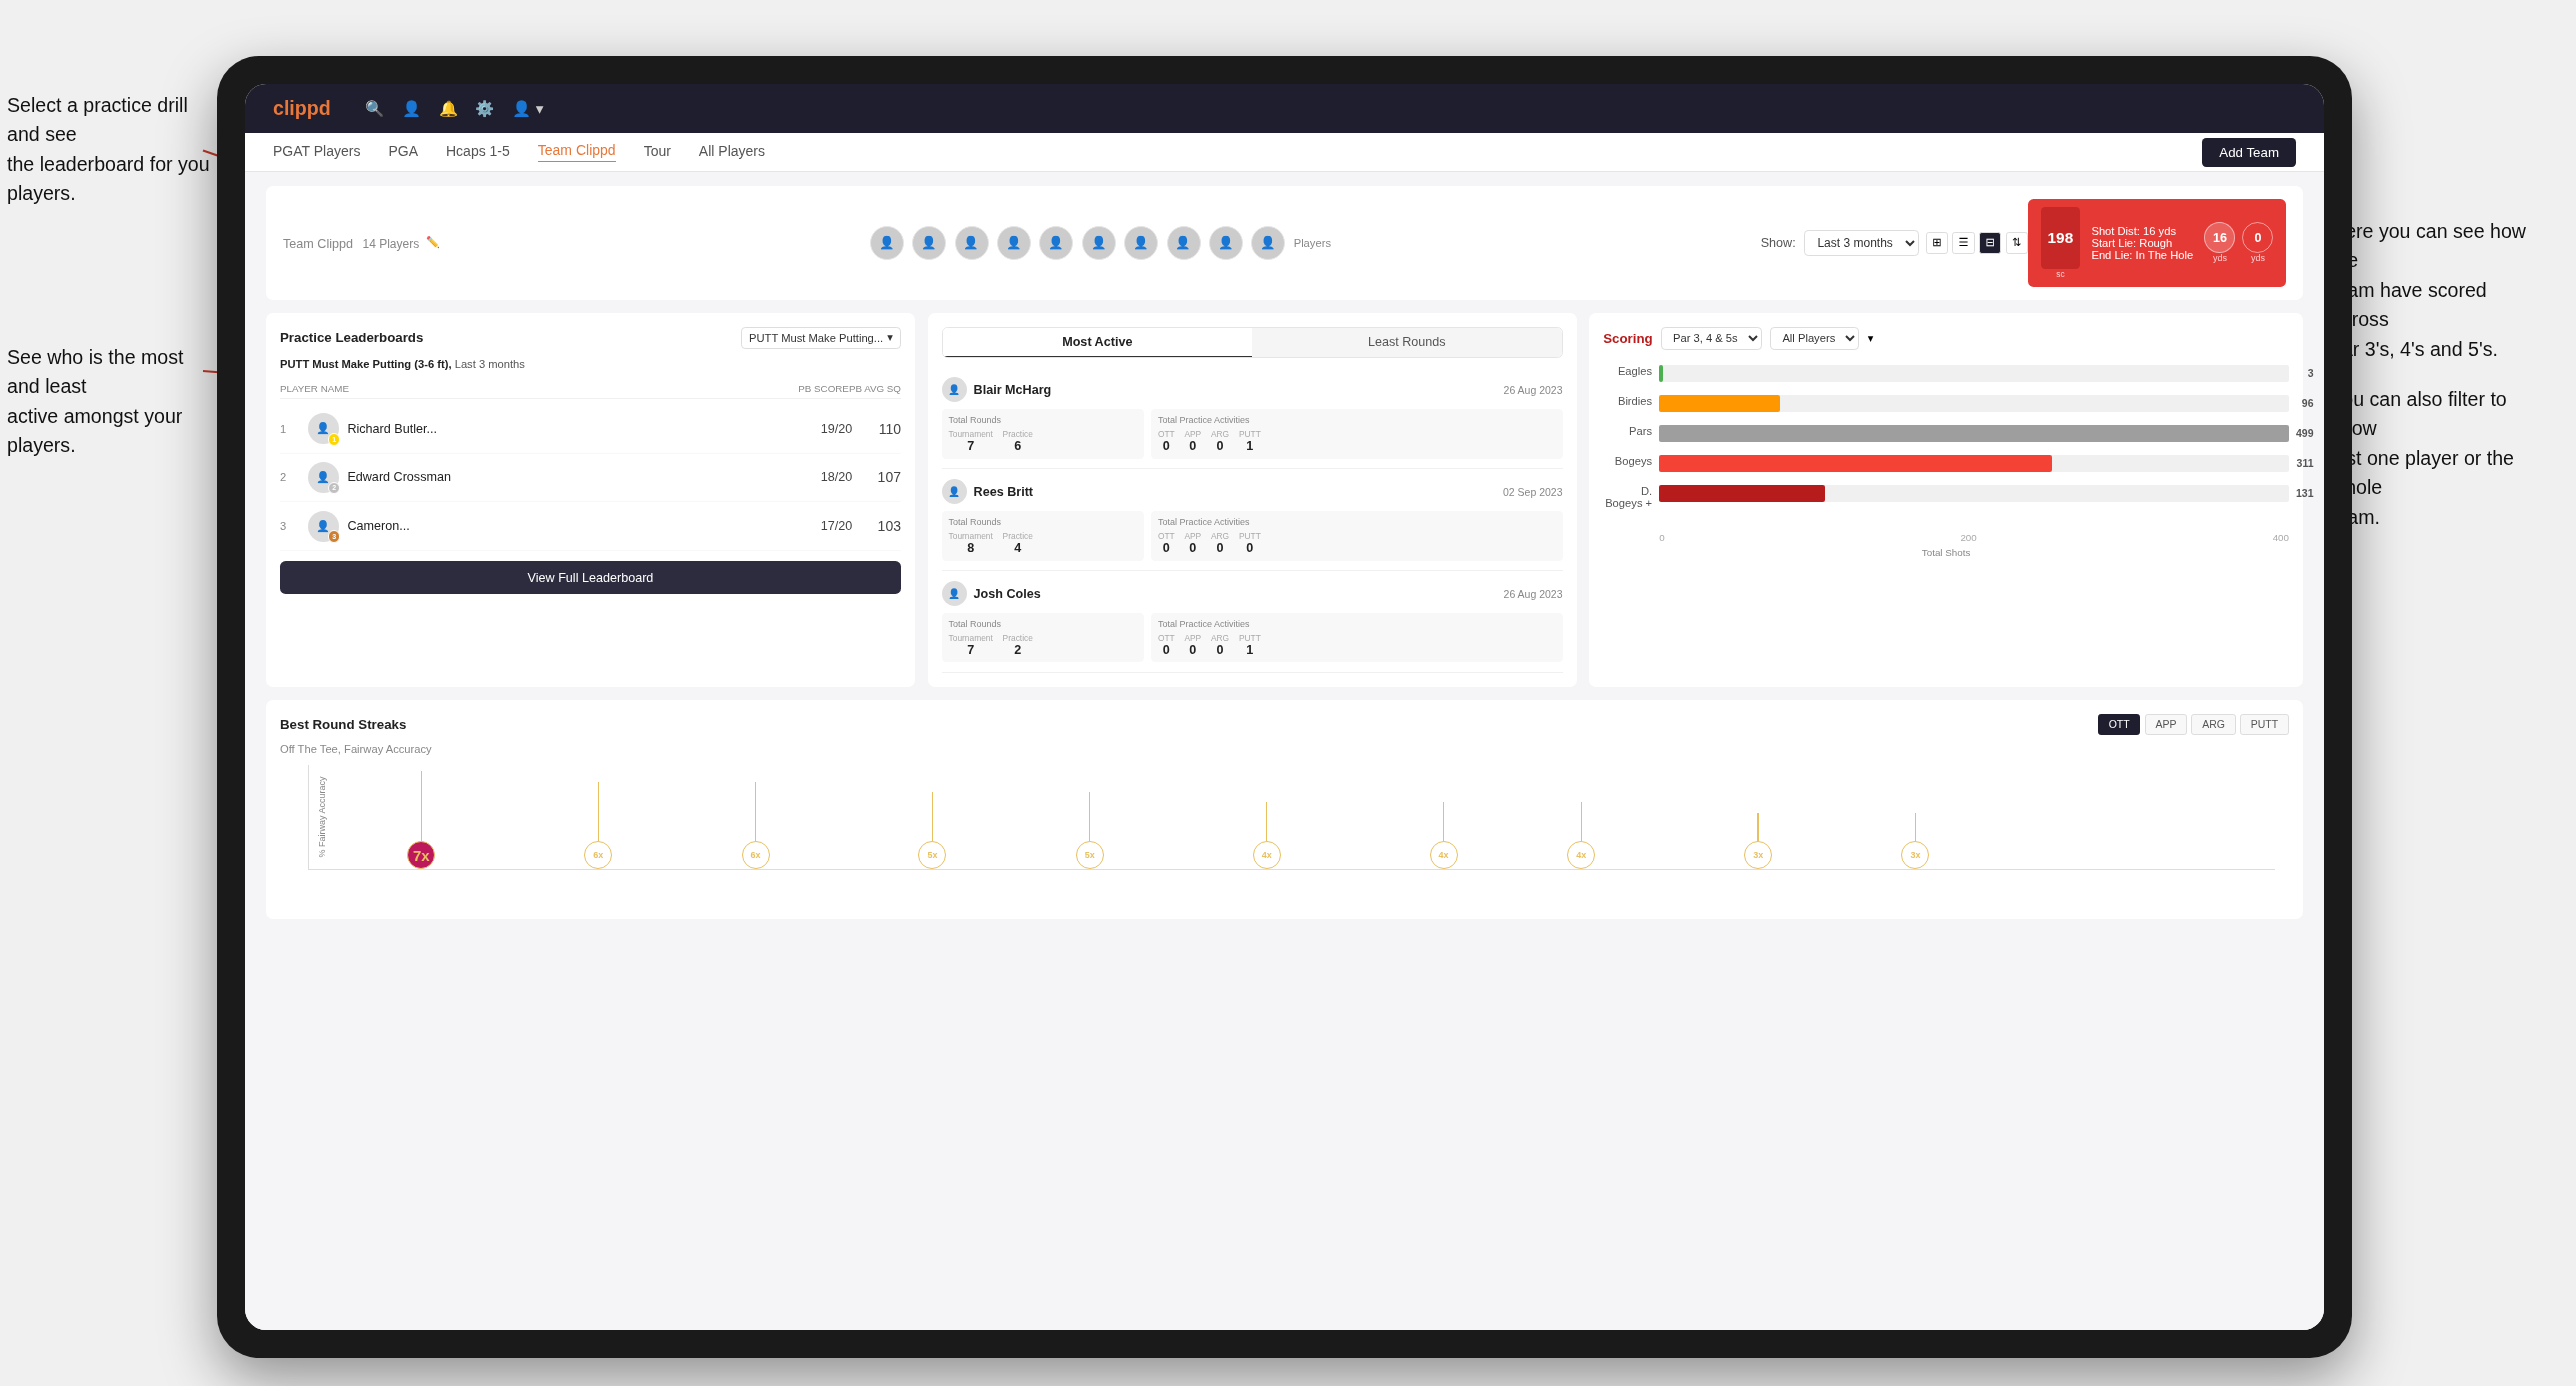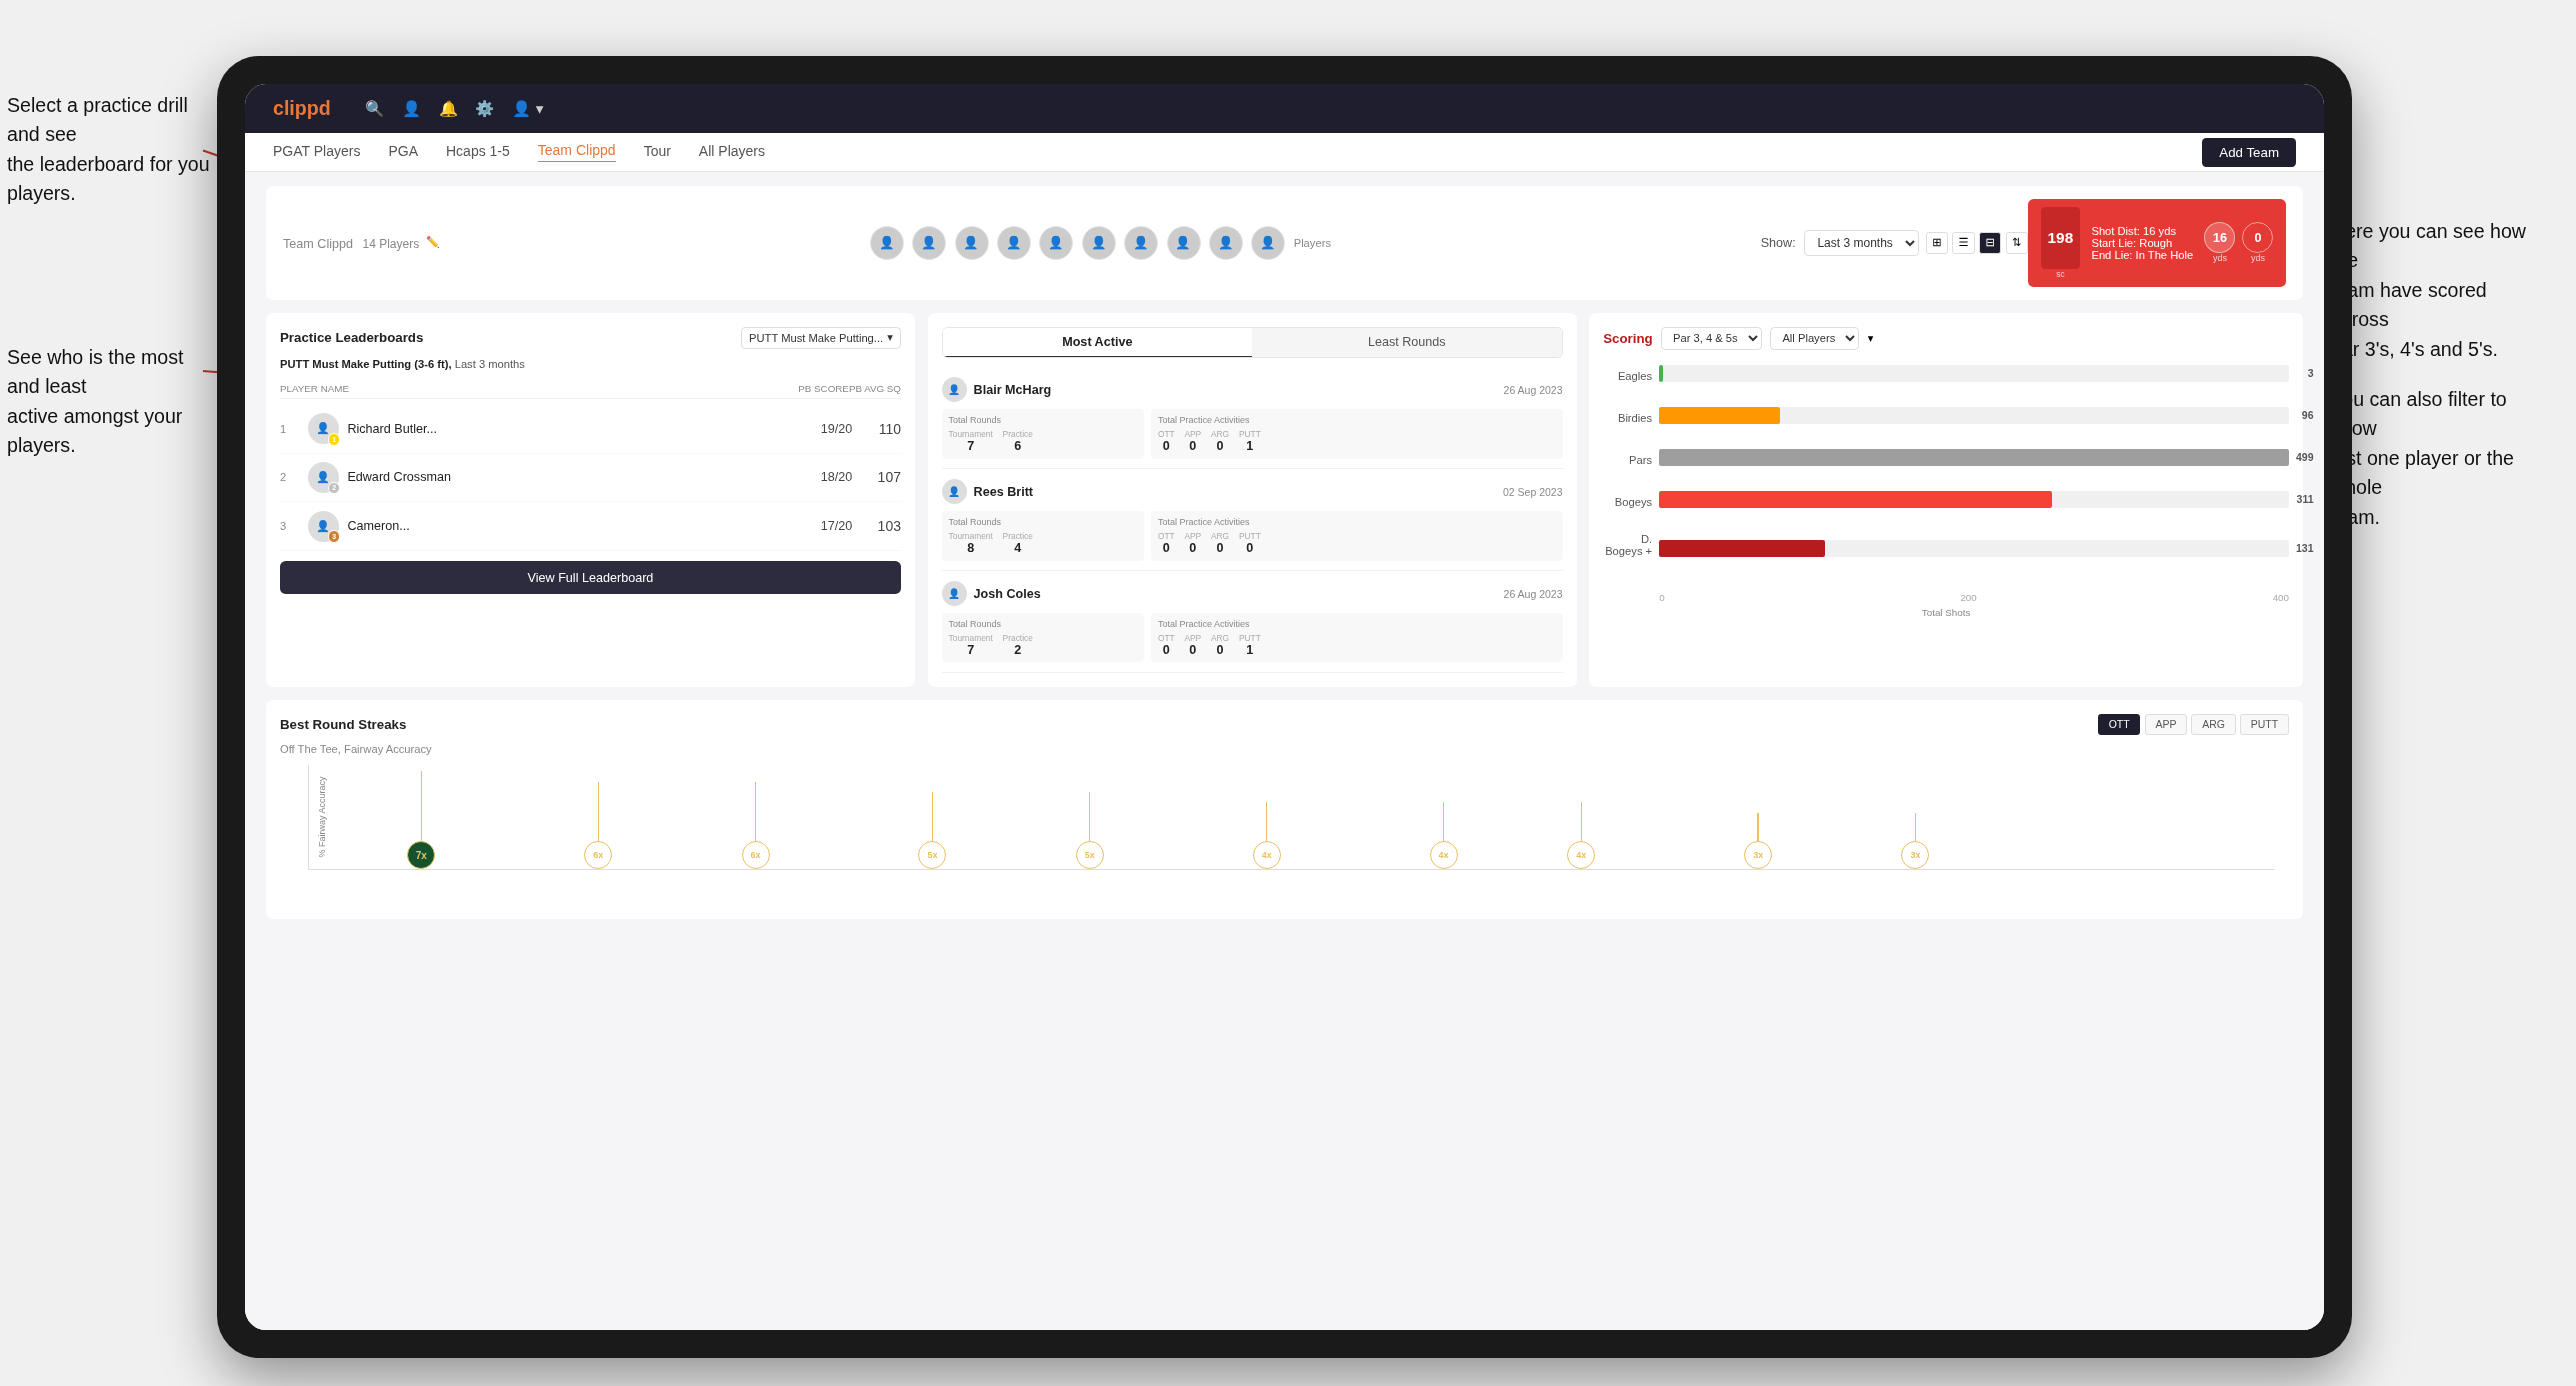--- a/index.html
+++ b/index.html
@@ -461,22 +461,22 @@
       padding: 3.5px 7px;
       font-size: 11.2px;
       color: #333;
       background: #fff;
     }
     .bar-chart {
       padding: 5.6px 0;
     }
     .bar-row {
       display: flex;
-      align-items: flex-end;
-      margin-bottom: 25px;
+      align-items: flex-start;
+      margin-bottom: 13px;
       gap: 7px;
     }
     .bar-label {
       width: 49px;
       font-size: 11.2px;
       color: #555;
       text-align: right;
     }
     .bar-container {
       flex: 1;
@@ -951,21 +951,21 @@
         </div>
         <div class="streaks-subtitle">Off The Tee, Fairway Accuracy</div>
 
         <div style="position:relative;height:140px;padding-bottom:21px;">
           <div style="position:relative;height:105px;border-left:0.7px solid #ddd;border-bottom:0.7px solid #ddd;margin-left:28px;margin-right:14px;">
 
             <div style="position:absolute;left:-28px;top:50%;transform:translateY(-50%) rotate(-90deg);font-size:9px;color:#888;white-space:nowrap;">% Fairway Accuracy</div>
 
             <div style="position:absolute;bottom:0;left:5%;display:flex;flex-direction:column;align-items:center;">
               <div style="width:1.4px;height:70px;background:#e8c060;"></div>
-              <div style="width:28px;height:28px;border-radius:50%;border:1.4px solid #e8c060;background:#14532d;display:flex;align-items:center;justify-content:center;font-size:10px;font-weight:700;color:#e8c060;">7x</div>
+              <div style="width:28px;height:28px;border-radius:50%;border:1.4px solid #e8c060;background:#be185d;display:flex;align-items:center;justify-content:center;font-size:15px;font-weight:700;color:#e8c060;">7x</div>
             </div>
 
             <div style="position:absolute;bottom:0;left:14%;display:flex;flex-direction:column;align-items:center;">
               <div style="width:1.4px;height:59px;background:#e8c060;"></div>
               <div style="width:28px;height:28px;border-radius:50%;border:1.4px solid #e8c060;background:#fff;display:flex;align-items:center;justify-content:center;font-size:9px;font-weight:700;color:#e8c060;">6x</div>
             </div>
 
             <div style="position:absolute;bottom:0;left:22%;display:flex;flex-direction:column;align-items:center;">
               <div style="width:1.4px;height:59px;background:#e8c060;"></div>
               <div style="width:28px;height:28px;border-radius:50%;border:1.4px solid #e8c060;background:#fff;display:flex;align-items:center;justify-content:center;font-size:9px;font-weight:700;color:#e8c060;">6x</div>

